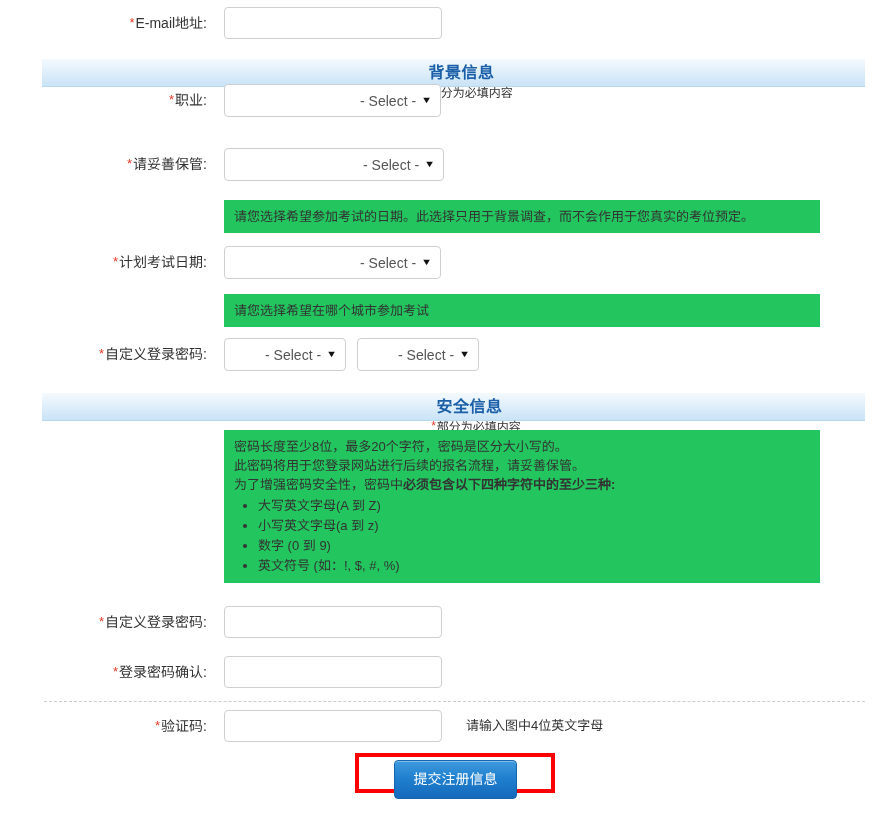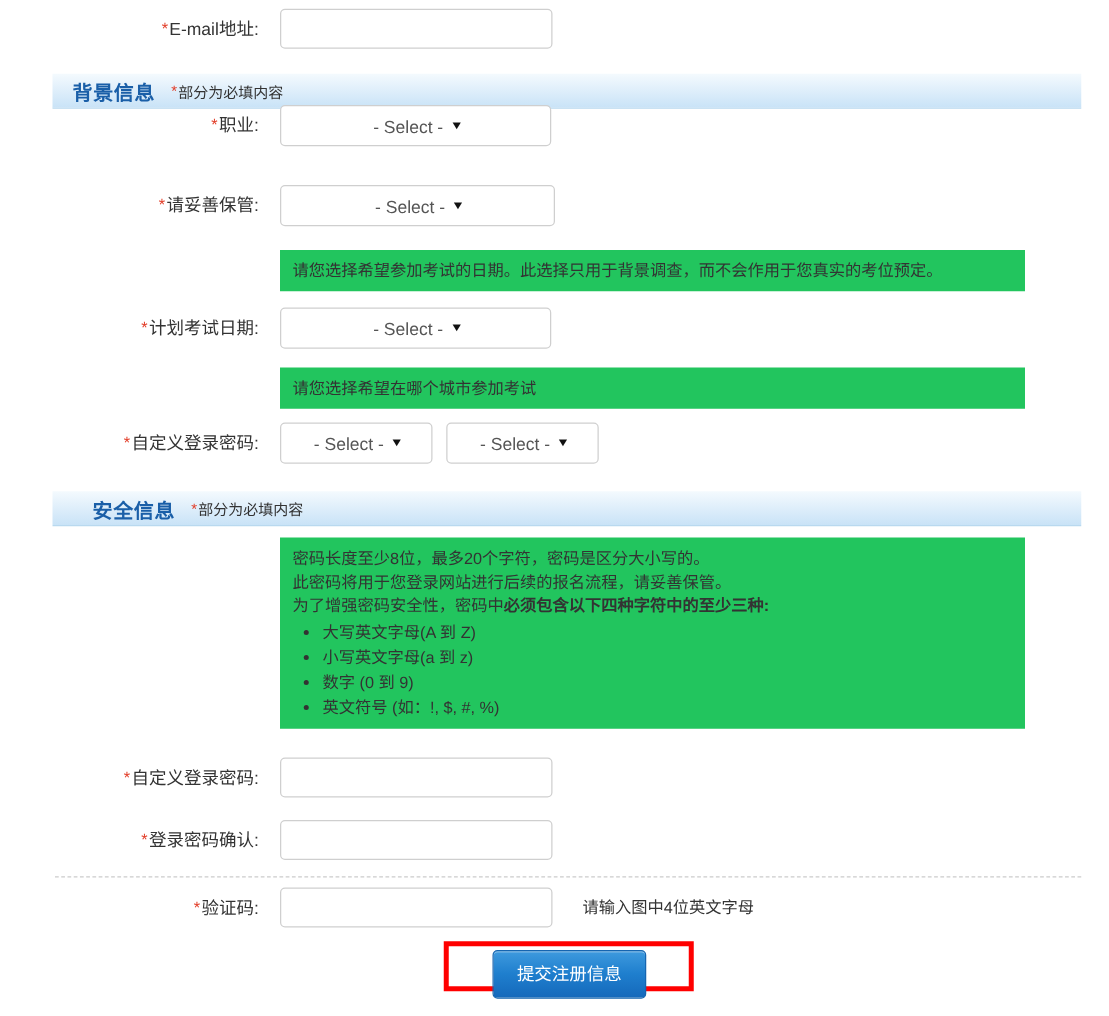--- a/index.html
+++ b/index.html
@@ -67,21 +67,21 @@
 
   
   .sel {
     box-sizing: border-box;
     height: 33px;
     border: 1px solid #cfcfcf;
     border-radius: 4px;
     background: #ffffff;
     display: flex;
     align-items: center;
-    justify-content: center;
+    justify-content: flex-end;
     padding: 0 9px 0 12px;
     font-size: 14px;
     color: #555555;
     cursor: pointer;
     user-select: none;
   }
   .sel-wide { width: 217px; }
   .sel-narrow { width: 122px; }
   .sel .caret {
     font-size: 9px;
@@ -96,20 +96,21 @@
     position: absolute;
     left: 42px;
     width: 823px;
     height: 28px;
     background: linear-gradient(to bottom, #f4fafe 0%, #e2f0fb 42%, #c9e3f7 100%);
     border-bottom: 1px solid #b9d9ef;
     display: flex;
     align-items: center;
     padding-left: 16px;
     box-sizing: border-box;
+    flex-direction: column;
   }
   .sechead .sec-title {
     font-size: 16px;
     font-weight: bold;
     color: #1a5fa8;
     letter-spacing: 0.5px;
   }
   .sechead .sec-note {
     margin-left: 13px;
     font-size: 12px;

